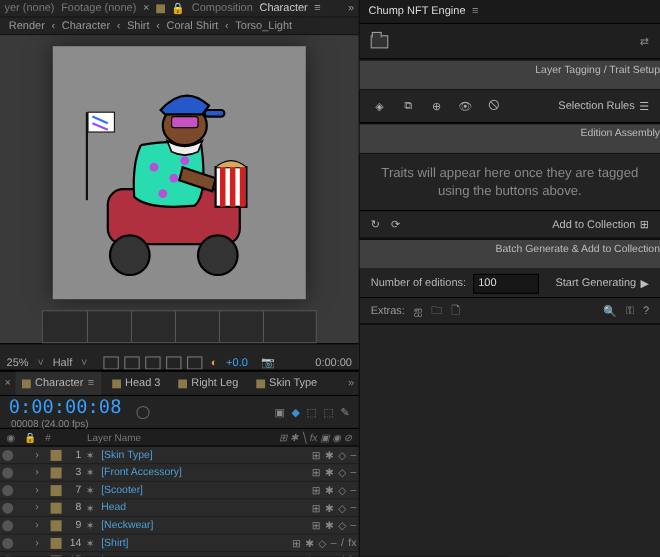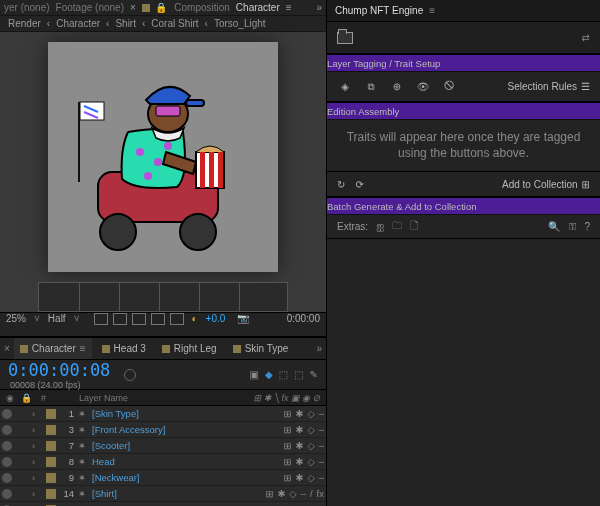--- a/index.html
+++ b/index.html
@@ -17,21 +17,21 @@
   .breadcrumb span { color: #999; }
   .bc-sep { color: #666; }
 
   
   .viewer { flex: 1; background: #3a3a3a; display: flex; flex-direction: column; align-items: center; justify-content: flex-start; padding-top: 10px; }
   .canvas-wrap { width: 230px; height: 230px; background: #8c8c8c; position: relative; box-shadow: 0 0 20px rgba(0,0,0,.5); }
   .canvas-wrap svg { width: 100%; height: 100%; }
   .workarea { width: 250px; height: 30px; margin-top: 10px; border:1px solid #555; position:relative; background:#2a2a2a;}
   .workarea .tick{position:absolute;top:0;bottom:0;width:1px;background:#555;}
   .workarea .t1{left:40px;} .workarea .t2{left:80px;} .workarea .t3{left:120px;} .workarea .t4{left:160px;} .workarea .t5{left:200px;}
-  .viewer-ctrl { height: 24px; width: 100%; background: #232323; display: flex; align-items: flex-start; padding: 0 6px; gap: 8px; border-top: 1px solid #000; margin-top: auto; }
+  .viewer-ctrl { height: 24px; width: 100%; background: #232323; display: flex; align-items: flex-end; padding: 0 6px; gap: 8px; border-top: 1px solid #000; margin-top: auto; }
   .viewer-ctrl .cb { color:#aaa; }
   .viewer-ctrl .icons { display:flex; gap:5px; margin-left:6px;}
   .viewer-ctrl .sq { width:14px; height:12px; border:1px solid #777; }
   .viewer-ctrl .blue { color:#3af; }
 
   
   .timeline { height: 170px; background: #232323; border-top: 2px solid #000; display:flex; flex-direction:column; }
   .tl-tabs { height: 22px; display:flex; align-items:center; padding:0 4px; gap:4px; border-bottom:1px solid #000;}
   .tabblk { display:flex; align-items:center; gap:4px; padding:0 6px; height:100%; }
   .tabblk.active { background:#2e2e2e; }
@@ -59,21 +59,21 @@
   .r-top .title{ color:#ddd; }
   .r-top .ham{ color:#888;}
   .proj-row { height:32px; display:flex; align-items:center; padding:0 10px; gap:8px; border-bottom:1px solid #000; background:#1f1f1f;}
   .folder-ico{ width:16px;height:12px;border:1px solid #999; background:#333; position:relative;}
   .folder-ico::before{content:"";position:absolute;top:-4px;left:0;width:7px;height:4px;background:#333;border:1px solid #999;border-bottom:none;}
   .proj-text{ display:flex; flex-direction:column; line-height:1.1;}
   .proj-name{ color:#ccc;}
   .proj-sub{ color:#777;}
   .proj-row .opt{ margin-left:auto; color:#888;}
 
-  .sect-hd { height:18px; background:#4c1d95; color:#bbb; text-align:left; font-size:9.5px; line-height:18px; border-top:1px solid #000; border-bottom:1px solid #111;}
+  .sect-hd { height:28px; background:#404040; color:#bbb; text-align:right; font-size:9.5px; line-height:18px; border-top:1px solid #000; border-bottom:1px solid #111;}
   .iconrow { height:30px; display:flex; align-items:center; padding:0 10px; gap:10px; border-bottom:1px solid #000;}
   .iconrow .ric{ width:16px;height:16px; color:#aaa; display:flex;align-items:center;justify-content:center;}
   .iconrow .rule-btn{ margin-left:auto; color:#bbb; display:flex; align-items:center; gap:4px;}
   .ed-empty { padding:10px 18px; color:#888; text-align:center; font-size:12px; line-height:1.3;}
   .ed-actions { height:26px; display:flex; align-items:center; padding:0 10px; gap:10px; border-bottom:1px solid #000; border-top:1px solid #000;}
   .ed-actions .act-r{ margin-left:auto; color:#bbb; display:flex;align-items:center;gap:4px;}
   .batch-row1{ height:26px; display:flex; align-items:center; padding:0 10px; gap:6px; border-bottom:1px solid #000;}
   .numfield{ background:#171717; color:#ddd; border:1px solid #000; width:60px; height:18px; padding:0 4px; font-size:10px;}
   .batch-row1 .start{ margin-left:auto; color:#bbb; display:flex;align-items:center;gap:4px;}
   .extras-row{ height:24px; display:flex; align-items:center; padding:0 10px; gap:8px; border-bottom:1px solid #000; color:#999;}
@@ -354,20 +354,28 @@
     <div class="ed-empty">Traits will appear here once they are tagged using the buttons above.</div>
     <div class="ed-actions">
       <div class="ric">↻</div>
       <div class="ric">⟳</div>
       <div class="act-r">
         <span>Add to Collection</span>
         <span>⊞</span>
       </div>
     </div>
     <div class="sect-hd">Batch Generate &amp; Add to Collection</div>
+    <div class="batch-row1">
+      <span>Number of editions:</span>
+      <input class="numfield" value="100" style="">
+      <div class="start">
+        <span>Start Generating</span>
+        <span>▶</span>
+      </div>
+    </div>
     <div class="extras-row">
       <span>Extras:</span>
       <span class="ric">ஐ</span>
       <span class="ric">🗀</span>
       <span class="ric">🗋</span>
       <div class="r">
         <span class="ric">🔍</span>
         <span class="ric">⚿</span>
         <span class="ric">?</span>
       </div>

